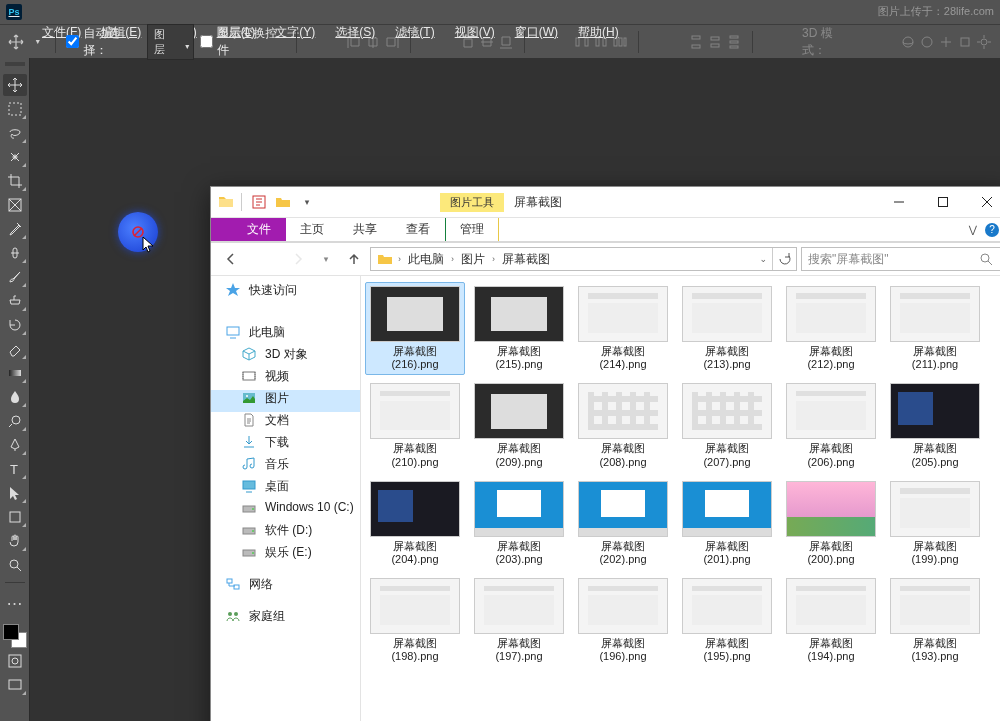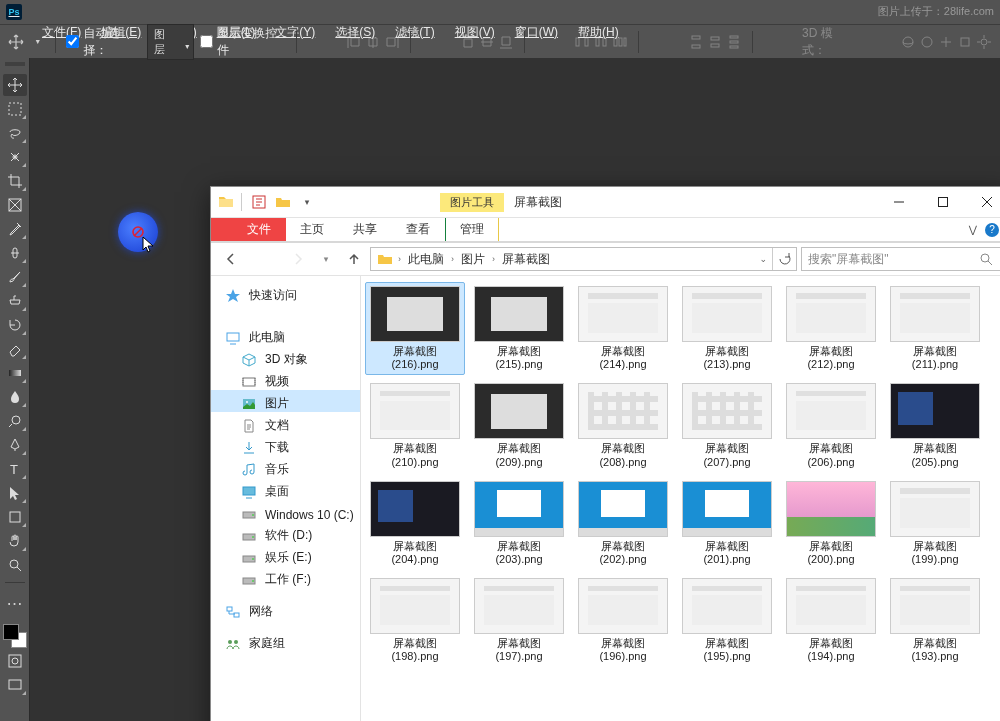--- a/index.html
+++ b/index.html
@@ -45,39 +45,39 @@
 .qat .folder-ico { width: 18px; height: 18px; }
 .qat-sep { width: 1px; height: 18px; background: #ccc; margin: 0 4px; }
 .qat-btn { width: 22px; height: 22px; display: flex; align-items: center; justify-content: center; }
 .title-tools-label { background: #fce97b; font-size: 11px; padding: 2px 10px; margin-left: 122px; color: #333; text-align: center; min-width: 60px; }
 .title-text { font-size: 12px; color: #333; margin-left: 10px; }
 .win-ctrls { margin-left: auto; display: flex; }
 .win-btn { width: 44px; height: 30px; display: flex; align-items: center; justify-content: center; }
 
 .ex-ribbon { height: 24px; display: flex; align-items: stretch; border-top: 1px solid #e3e3e3; background: #fff; }
 .rtab { font-size: 12px; padding: 0 14px; display: flex; align-items: center; color: #333; cursor: pointer; border-right: 1px solid transparent; }
-.rtab.file { background: #ef4444; color: #fff; padding-left: 36px; }
+.rtab.file { background: #a21caf; color: #fff; padding-left: 36px; }
 .rtab.mgmt { border-left: 1px solid #15803d; border-right: 1px solid #e8c846; }
 .ribbon-right { margin-left: auto; display: flex; align-items: center; gap: 8px; padding-right: 10px; }
 .ribbon-chev { font-size: 10px; color: #555; }
 .help-ico { width: 14px; height: 14px; border-radius: 50%; background: #1979ca; color: #fff; font-size: 10px; display: flex; align-items: center; justify-content: center; }
 .ex-ribbon-border { height: 2px; background: #d8d8d8; }
 
 .ex-addr { height: 32px; display: flex; align-items: center; padding: 4px 8px; gap: 4px; }
 .nav-btn { width: 24px; height: 24px; display: flex; align-items: center; justify-content: center; color: #666; border-radius: 2px; }
 .nav-btn.disabled { color: #bbb; }
 .addr-box { flex: 1; height: 24px; border: 1px solid #bfbfbf; display: flex; align-items: center; padding-left: 6px; font-size: 12px; color: #333; gap: 2px; }
 .addr-box .seg { padding: 0 2px; }
 .addr-box .chev { font-size: 9px; color: #666; padding: 0 3px; }
 .addr-refresh { width: 24px; display: flex; align-items: center; justify-content: center; border-left: 1px solid #ccc; height: 100%; }
 .search-box { width: 200px; height: 24px; border: 1px solid #bfbfbf; display: flex; align-items: center; padding: 0 6px; gap: 6px; font-size: 12px; color: #888; }
 
 .ex-content { flex: 1; display: flex; border-top: 1px solid #e3e3e3; overflow: hidden; }
 .ex-side { width: 150px; border-right: 1px solid #e3e3e3; padding: 6px 0; overflow-y: auto; font-size: 12px; }
-.side-item { height: 22px; display: flex; align-items: flex-end; padding-left: 14px; gap: 8px; color: #222; cursor: pointer; }
+.side-item { height: 22px; display: flex; align-items: flex-start; padding-left: 14px; gap: 8px; color: #222; cursor: pointer; }
 .side-item.child { padding-left: 30px; }
 .side-item.selected { background: #cde8ff; }
 .side-ico { width: 16px; height: 16px; display: flex; align-items: center; justify-content: center; }
 .side-sep { height: 10px; }
 
 .ex-files { flex: 1; overflow-y: scroll; padding: 6px 4px; }
 .file-grid { display: grid; grid-template-columns: repeat(6, 100px); gap: 4px; }
 .file-item { display: flex; flex-direction: column; align-items: center; padding: 3px; border: 1px solid transparent; border-radius: 2px; cursor: pointer; }
 .file-item.selected { background: #cde8ff; border-color: #7ab7e8; }
 .thumb { width: 90px; height: 56px; border: 1px solid #ccc; background: #f4f4f4; margin-bottom: 3px; position: relative; overflow: hidden; }
@@ -591,29 +591,20 @@
               </div>
               <div class="side-item child">
                 <span class="side-ico">
                   <svg class="i" viewBox="0 0 16 16">
                     <rect x="2" y="6" width="12" height="6" fill="#bbb" stroke="#888"></rect>
                     <circle cx="12" cy="9" r="1" fill="#5c5"></circle>
                   </svg>
                 </span>
                 <span>娱乐 (E:)</span>
               </div>
-              <div class="side-item child">
-                <span class="side-ico">
-                  <svg class="i" viewBox="0 0 16 16">
-                    <rect x="2" y="6" width="12" height="6" fill="#bbb" stroke="#888"></rect>
-                    <circle cx="12" cy="9" r="1" fill="#5c5"></circle>
-                  </svg>
-                </span>
-                <span>工作 (F:)</span>
-              </div>
             </div>
           <div class="side-sep"></div>
           <div class="side-item">
             <span class="side-ico">
                 <svg class="i" viewBox="0 0 16 16" fill="none" stroke="#4aa3e6">
                   <rect x="2" y="3" width="5" height="4"></rect>
                   <rect x="9" y="9" width="5" height="4"></rect>
                   <path d="M4 7v3h6"></path>
                 </svg>
               </span>

